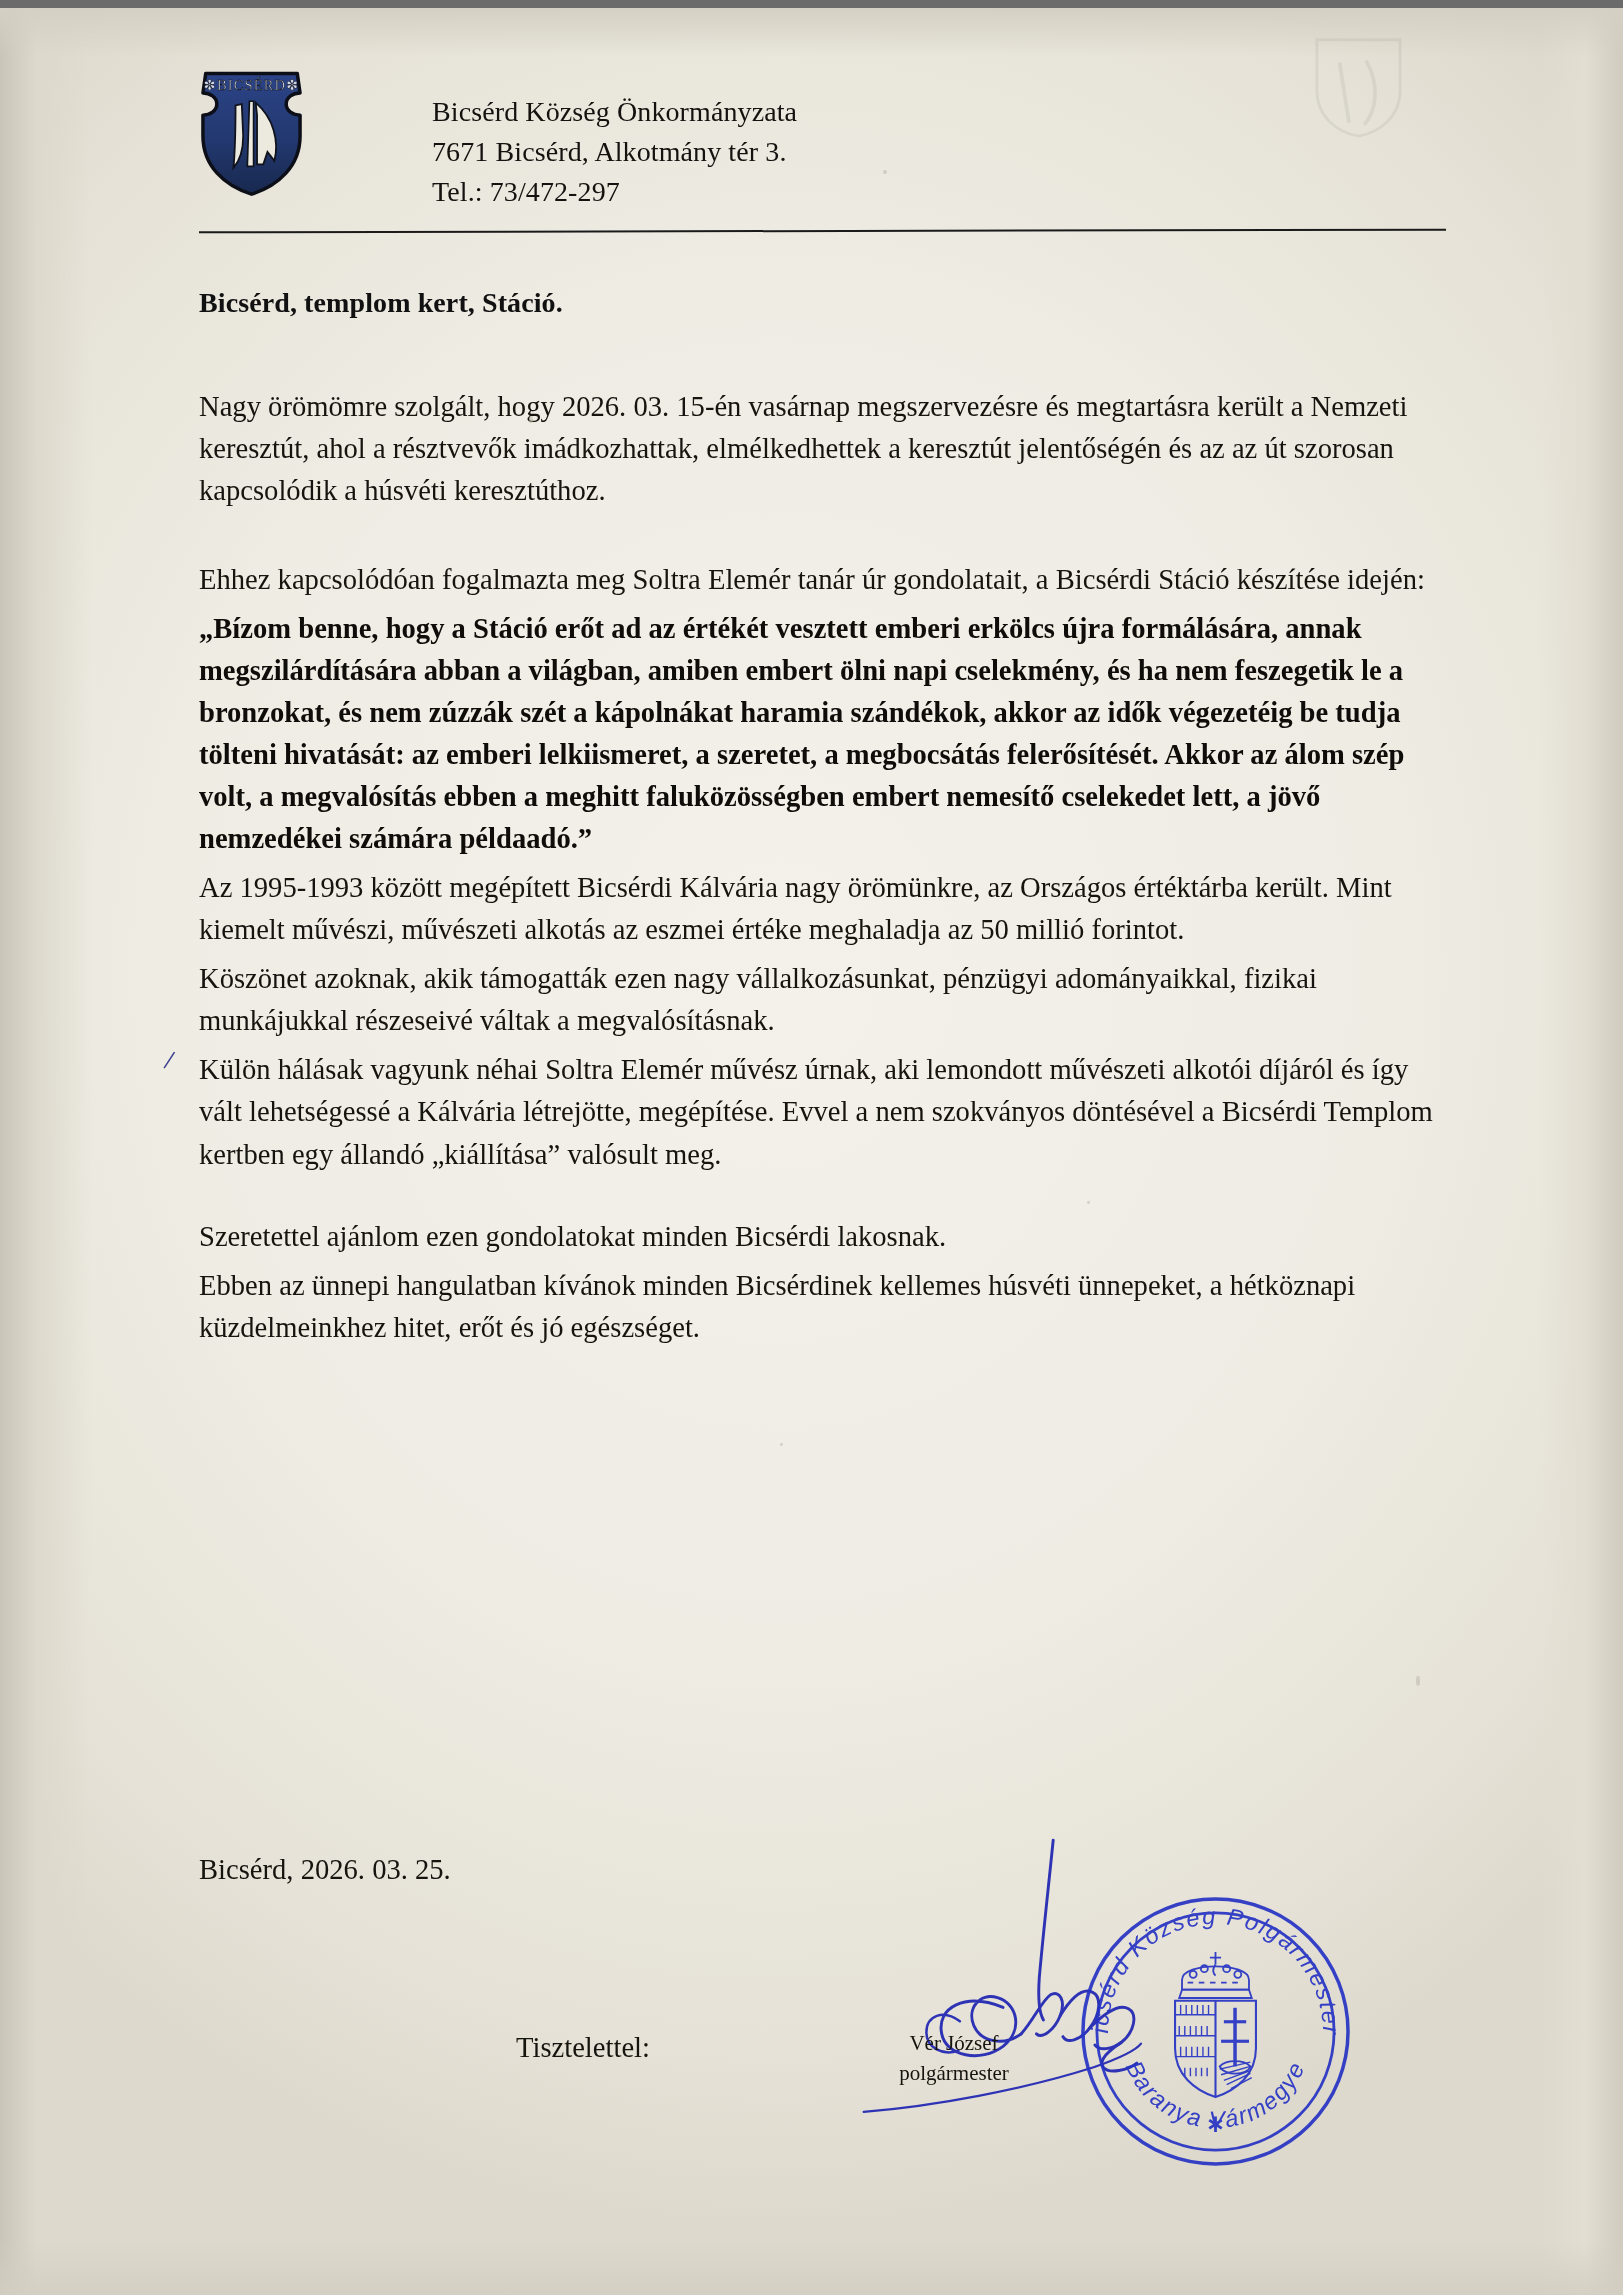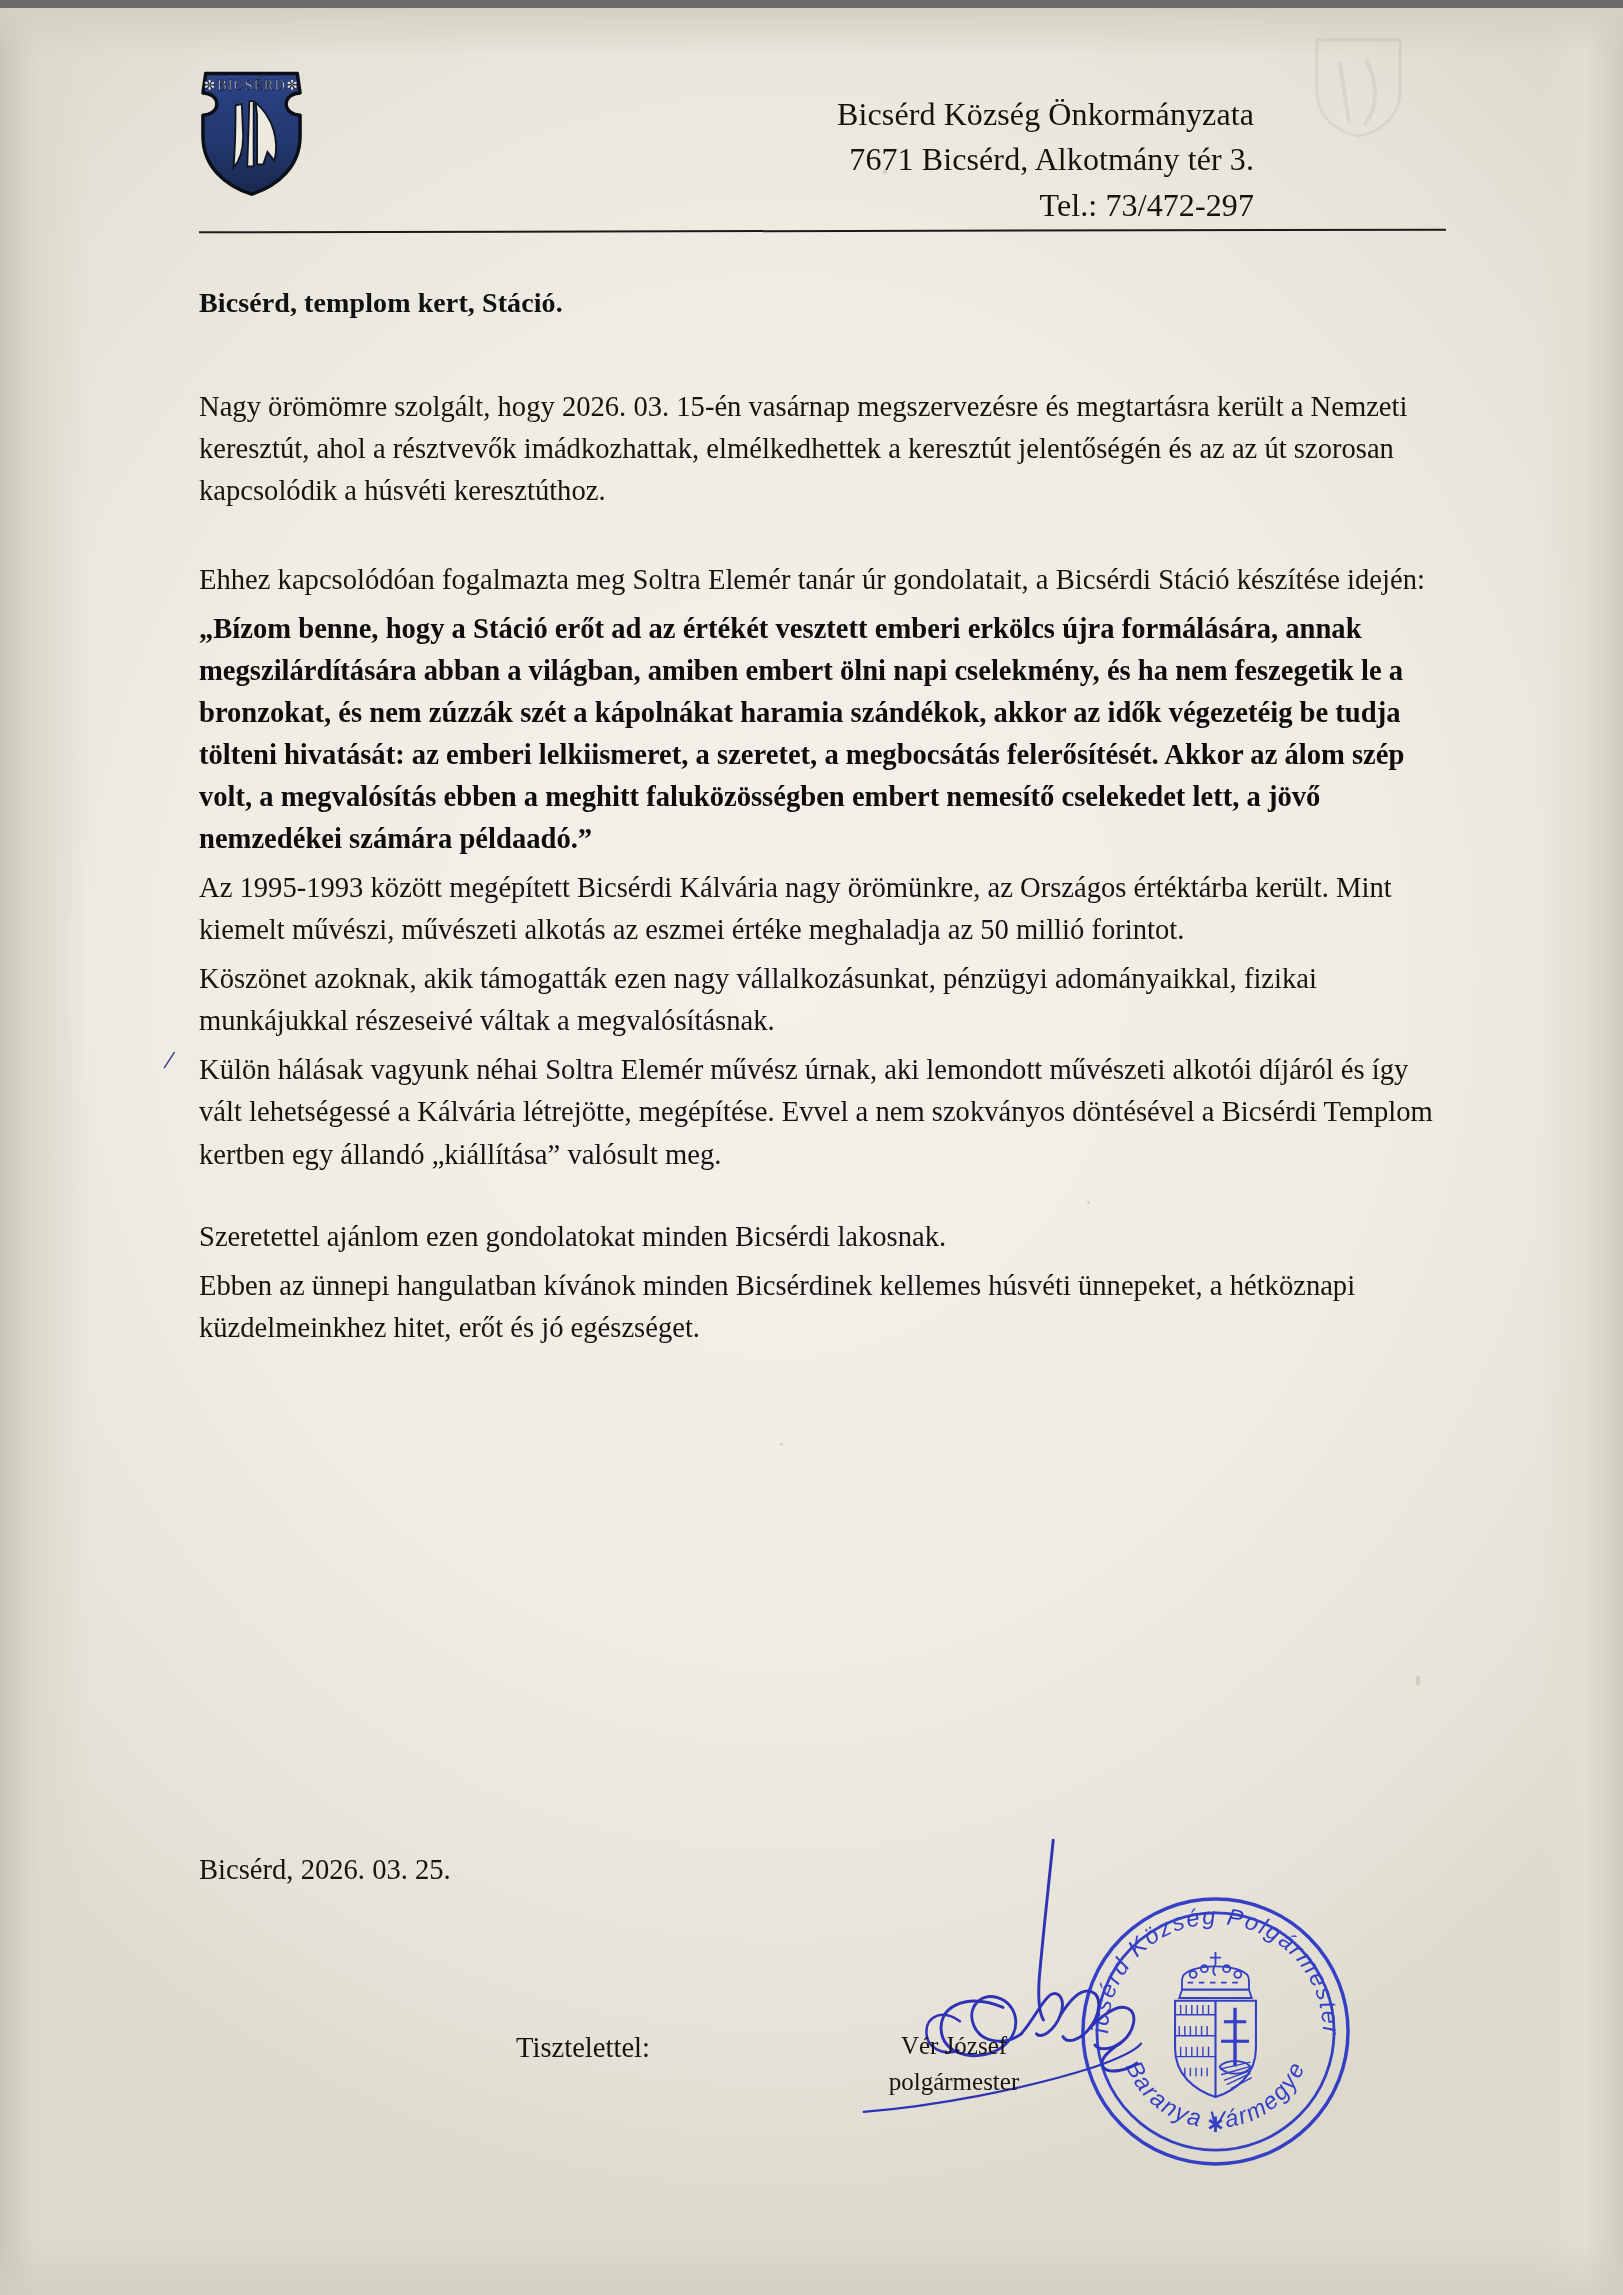--- a/index.html
+++ b/index.html
@@ -45,22 +45,22 @@
 
   
   .letterhead{
     position:absolute;left:0;top:0;width:100%;height:230px;
   }
   .crest{
     position:absolute;left:196px;top:61px;width:111px;height:129px;
   }
   .header-lines{
     position:absolute;left:432px;top:84px;width:822px;
-    text-align:right;
-    font-size:32px;
+    text-align:left;
+    font-size:28px;
     line-height:1.42;
     color:#14120f;
     letter-spacing:0.1px;
   }
   .hl{display:block;}
   .rule{
     position:absolute;
     left:199px;top:222px;width:1247px;height:0;
     border-top:2.8px solid #1a1a1a;
     transform:rotate(-0.12deg);
@@ -106,21 +106,21 @@
     position:absolute;left:199px;top:1846px;
     font-size:28.6px;color:#16140f;
   }
   .regards{
     position:absolute;left:516px;top:2024px;
     font-size:28.6px;color:#16140f;
   }
   .signer{
     position:absolute;left:846px;top:2020px;
     text-align:center;width:216px;
-    font-size:25px;color:#16140f;line-height:1.45;
+    font-size:21px;color:#16140f;line-height:1.45;
   }
 
   .sig-ink{
     position:absolute;left:794px;top:1825px;width:432px;height:300px;
     pointer-events:none;
   }
   .stamp{
     position:absolute;left:1076px;top:1884px;width:279px;height:279px;
     pointer-events:none;
     opacity:.92;

